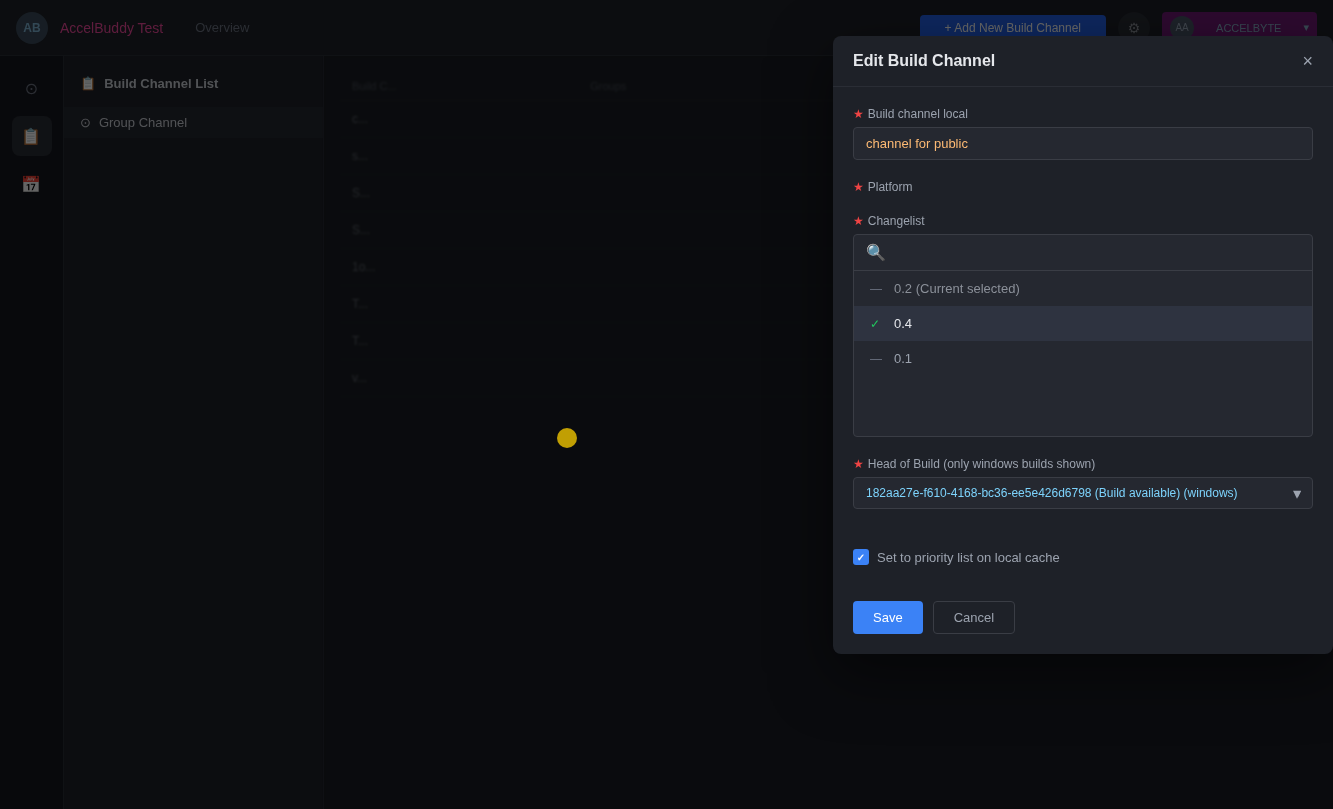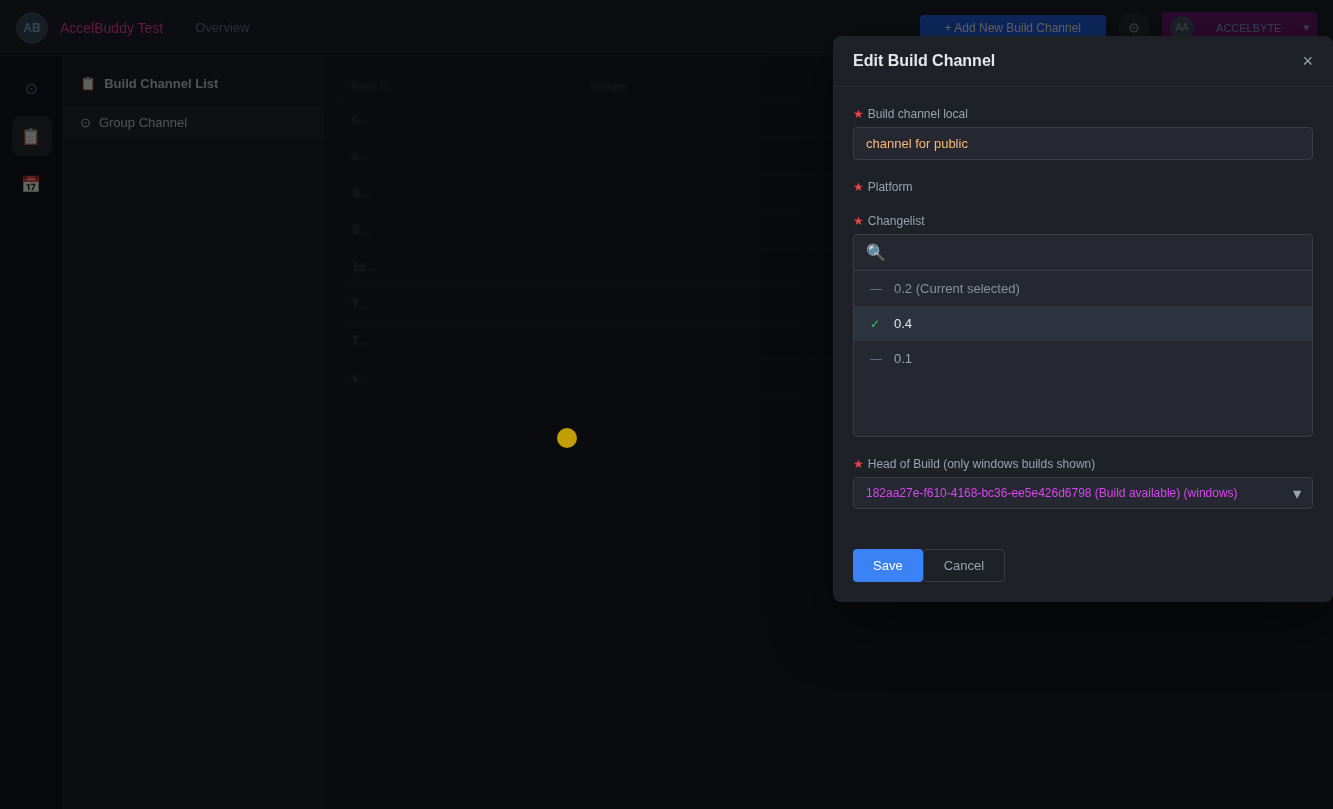--- a/index.html
+++ b/index.html
@@ -424,21 +424,21 @@
     .head-build-select {
       position: relative;
     }
 
     .head-build-select .select-display {
       background: #252830;
       border: 1px solid #3a3d45;
       border-radius: 4px;
       padding: 8px 32px 8px 12px;
       font-size: 12px;
-      color: #d946ef;
+      color: #7dd3fc;
       cursor: pointer;
       display: flex;
       align-items: center;
       justify-content: space-between;
     }
 
     .head-build-select .select-display::after {
       content: '▾';
       position: absolute;
       right: 12px;
@@ -473,20 +473,21 @@
     }
 
     .checkbox-label {
       font-size: 13px;
       color: #9ca3af;
     }
 
     
     .modal-footer {
       display: flex;
+      gap: 10px;
       padding: 0 20px 20px;
     }
 
     .btn-save {
       background: #3b82f6;
       color: white;
       border: none;
       border-radius: 4px;
       padding: 8px 20px;
       font-size: 13px;
@@ -716,20 +717,24 @@
         </div>
         <div class="head-build-select select-wrapper">
           <div class="select-display">
             <span>182aa27e-f610-4168-bc36-ee5e426d6798 (Build available) (windows)</span>
           </div>
         </div>
       </div>
 
     </div>
 
+    <div class="checkbox-group" style="padding: 0 20px 16px;">
+      <div class="checkbox-custom"></div>
+      <span class="checkbox-label">Set to priority list on local cache</span>
+    </div>
 
     <div class="modal-footer">
       <button class="btn-save">Save</button>
       <button class="btn-cancel">Cancel</button>
     </div>
 
   </div>
 </div>
 
 <div class="cursor-dot" id="cursor-dot" style="left: 567px; top: 438px;"></div>

